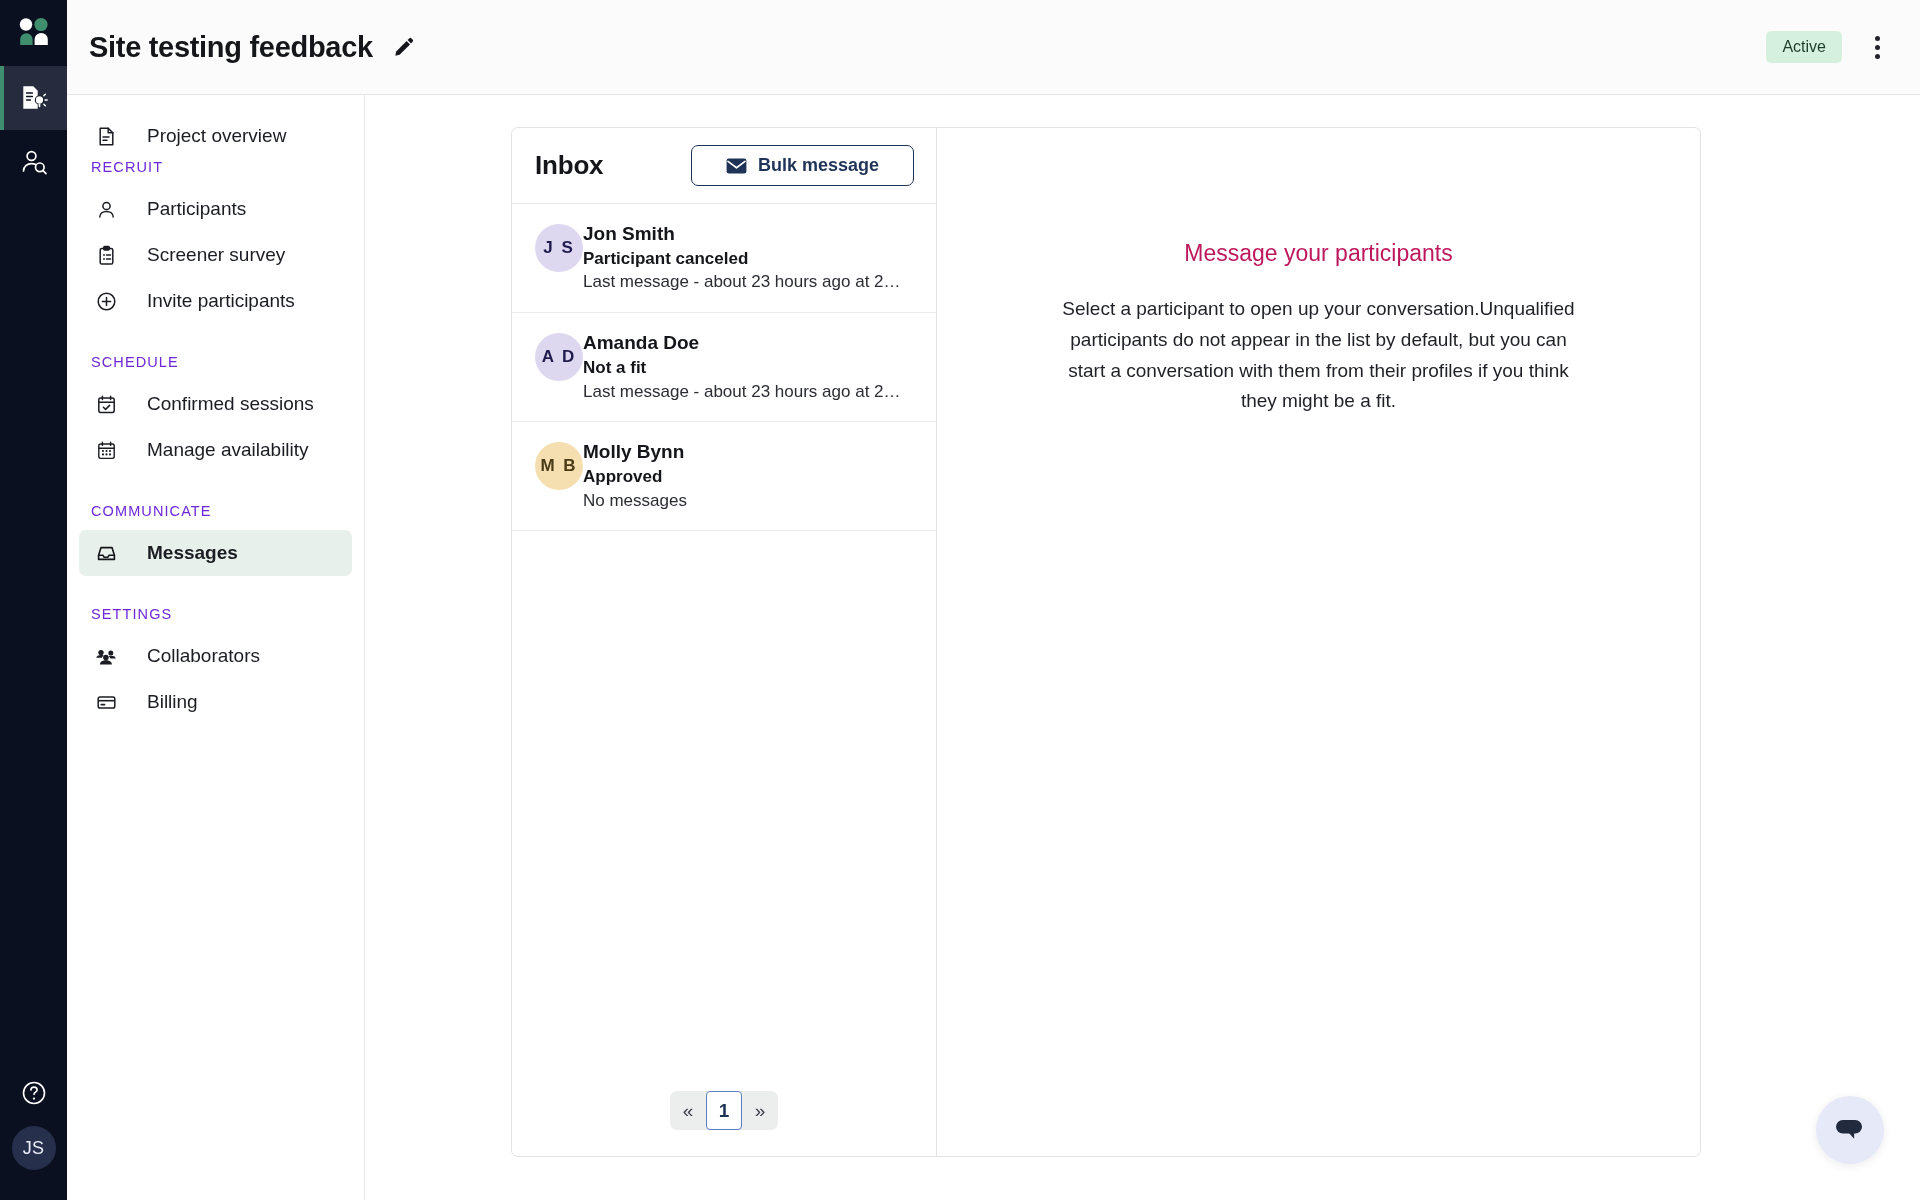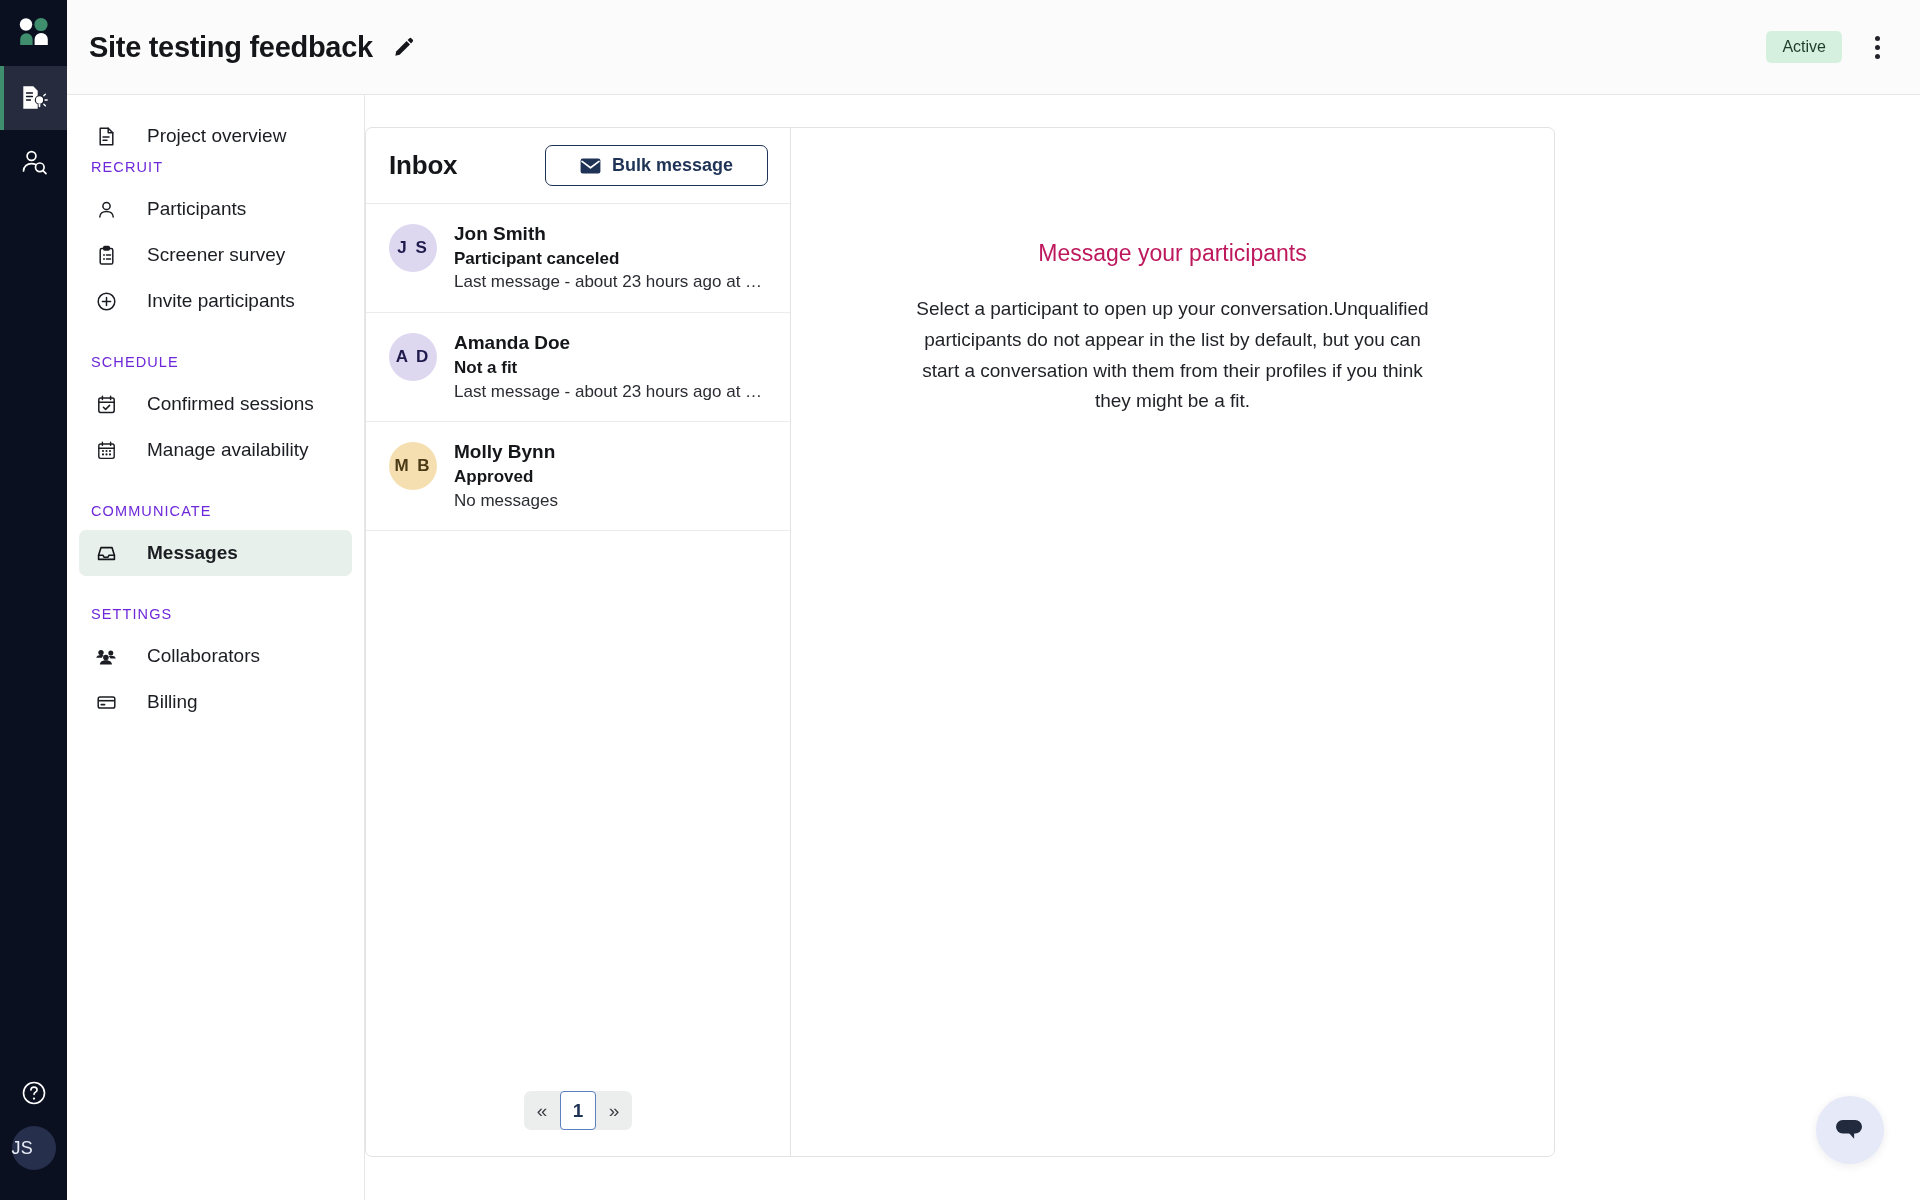--- a/index.html
+++ b/index.html
@@ -34,21 +34,21 @@
   .rail-item.active { background: #262c3d; }
   .rail-item.active::before {
     content: ""; position: absolute; left: 0; top: 0; bottom: 0;
     width: 4px; background: #3f8f6f;
   }
   .rail-spacer { flex: 1 1 auto; }
   .rail-help { width: 67px; height: 66px; display: flex; align-items: center; justify-content: center; cursor: pointer; }
   .rail-avatar {
     width: 44px; height: 44px; border-radius: 50%;
     background: #26304d; color: #e9edf7;
-    display: flex; align-items: center; justify-content: flex-start;
+    display: flex; align-items: center; justify-content: center;
     font-size: 18px; letter-spacing: .3px;
     margin-bottom: 30px; cursor: pointer;
   }
 
   
   .content-col { flex: 1 1 auto; display: flex; flex-direction: column; min-width: 0; }
   .topbar {
     height: 95px; flex: 0 0 95px;
     background: #fbfbfb;
     border-bottom: 1px solid #e7e7e7;
@@ -97,20 +97,21 @@
   .nav-first { margin-top: 0; }
 
   
   .main {
     flex: 1 1 auto; min-width: 0;
     background: #ffffff;
     padding: 32px 0 0 0;
     display: flex; justify-content: flex-start;
   }
   .panel-wrap {
+    margin-left: 146px;
     width: 1190px; height: 1030px;
     display: flex;
     border: 1px solid #e3e3e3;
     border-radius: 7px;
     background: #fff;
     overflow: hidden;
   }
 
   
   .inbox {
@@ -130,21 +131,21 @@
     display: flex; align-items: center; gap: 11px;
     border: 1.6px solid #1f3356; border-radius: 7px;
     background: #ffffff; color: #1f3356;
     font-size: 18px; font-weight: bold;
     padding: 9px 34px; cursor: pointer;
     font-family: "Liberation Sans", sans-serif;
   }
 
   .thread-list { flex: 1 1 auto; min-height: 0; overflow: hidden; }
   .thread {
-    display: flex; align-items: flex-start; gap: 17px;
+    display: flex; align-items: flex-start; 
     padding: 17px 20px 17px 23px;
     border-bottom: 1px solid #ececec;
     cursor: pointer;
   }
   .avatar {
     width: 48px; height: 48px; border-radius: 50%;
     display: flex; align-items: center; justify-content: center;
     font-size: 17px; font-weight: bold; letter-spacing: 2px;
     flex: 0 0 48px; margin-top: 3px;
   }

